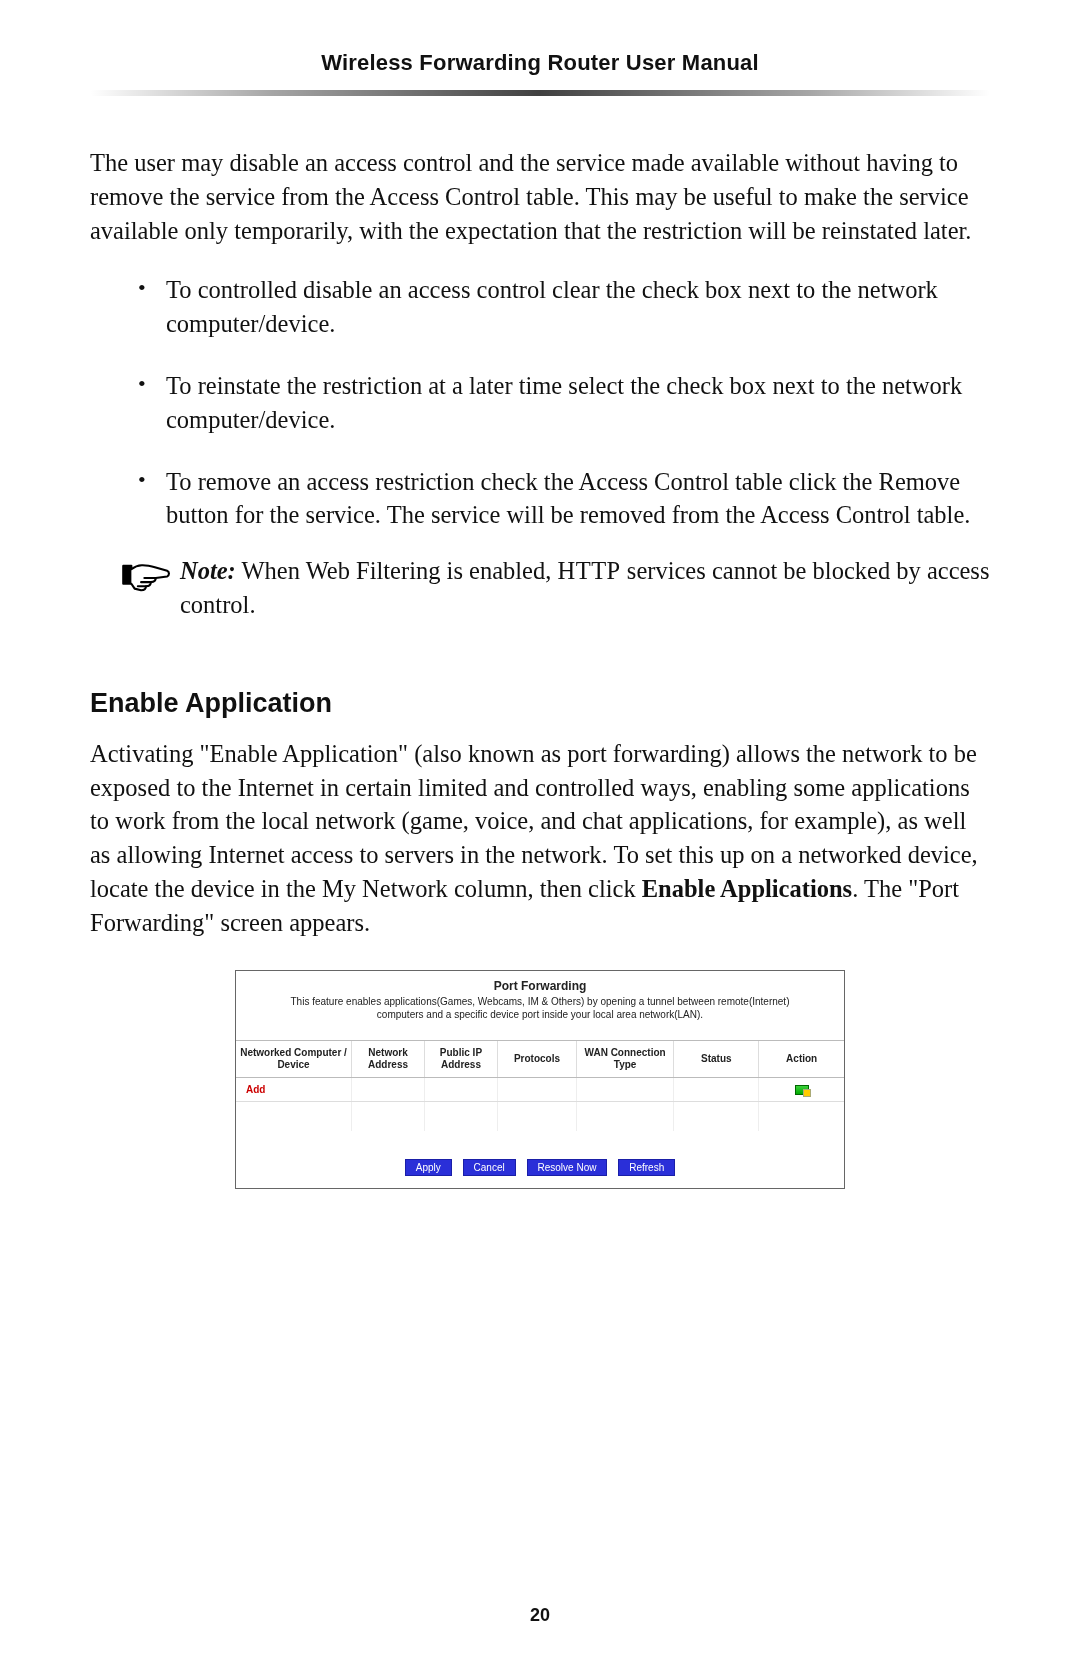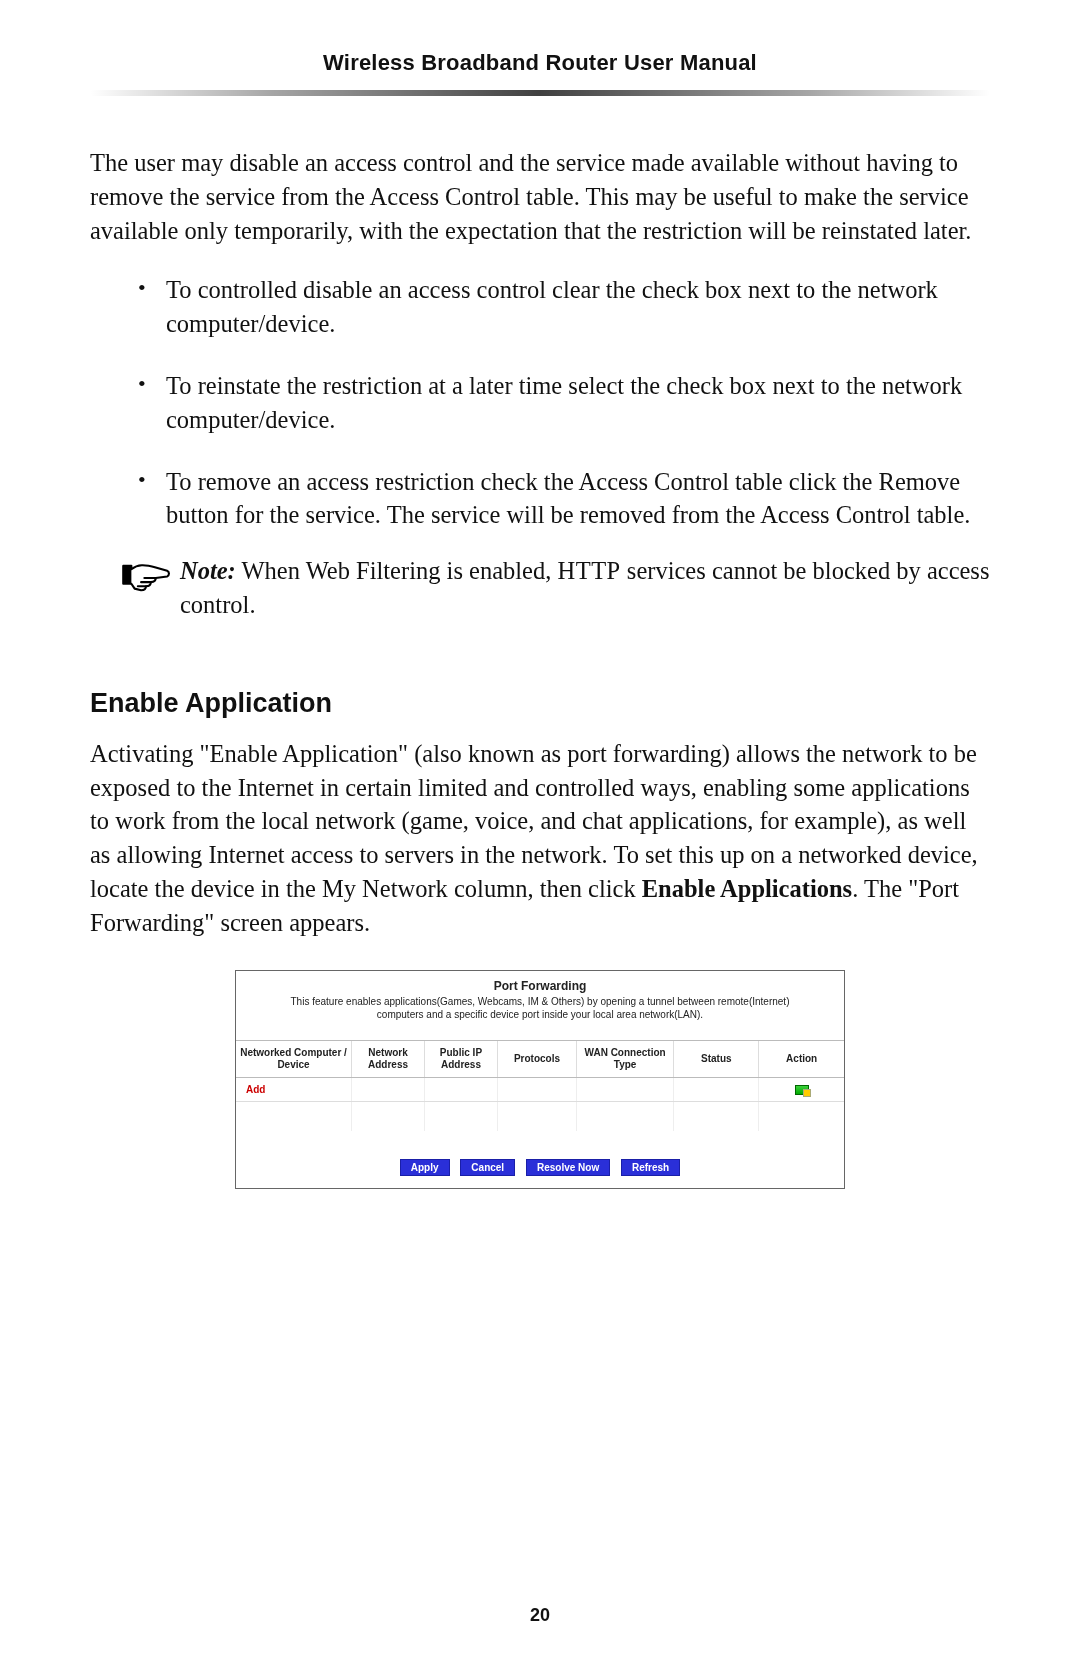--- a/index.html
+++ b/index.html
@@ -154,42 +154,42 @@
     width:6px; height:6px; background:#ffcc00; border:1px solid #aa7;
   }
   .shot-buttons {
     text-align: center;
     padding: 28px 0 12px 0;
   }
   .shot-btn {
     display: inline-block;
     background: #2a2fd8;
     color: #fff;
-    font-weight: bold;
+    font-weight: normal;
     font-size: 10px;
     padding: 2px 10px;
     margin: 0 4px;
     border: 1px solid #1a1fa8;
   }
   .page-number {
     position: absolute;
     bottom: 42px;
     left: 0; right: 0;
     text-align: center;
     font-family: Arial, Helvetica, sans-serif;
     font-weight: 900;
     font-size: 18px;
   }
 </style>
 </head>
 <body>
 
 <div class="page">
 
-  <div class="header-title">Wireless Broadband Router User Manual</div>
+  <div class="header-title">Wireless Forwarding Router User Manual</div>
   <div class="header-rule"></div>
 
   <p class="body-text">The user may disable an access control and the service made available without having to remove the service from the Access Control table. This may be useful to make the service available only temporarily, with the expectation that the restriction will be reinstated later.</p>
 
   <ul class="bullets">
     <li>To controlled disable an access control clear the check box next to the network computer/device.</li>
     <li>To reinstate the restriction at a later time select the check box next to the network computer/device.</li>
     <li>To remove an access restriction check the Access Control table click the Remove button for the service. The service will be removed from the Access Control table.</li>
   </ul>
 

